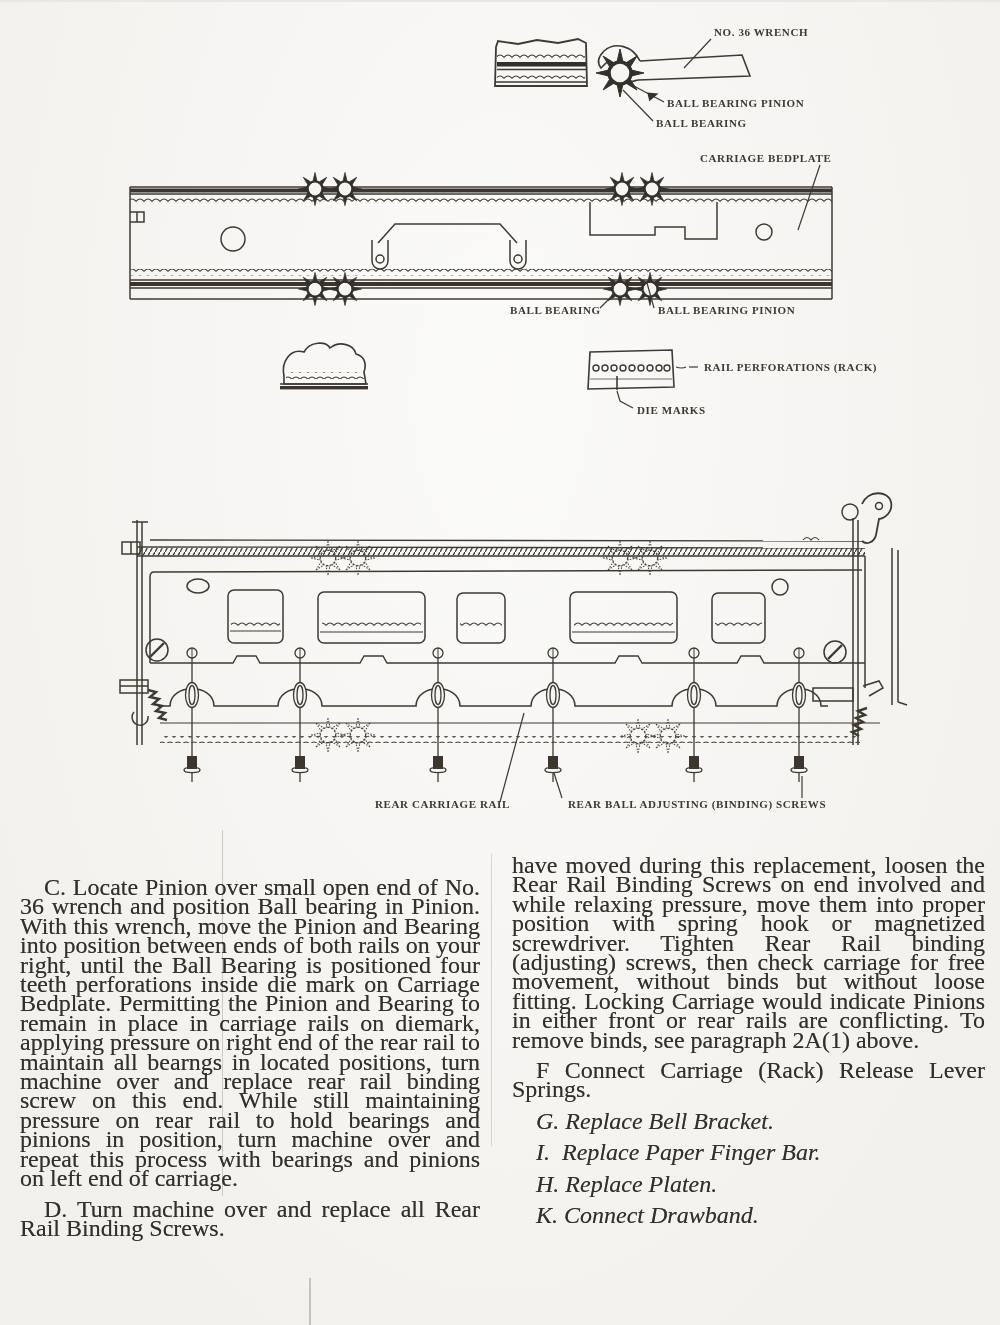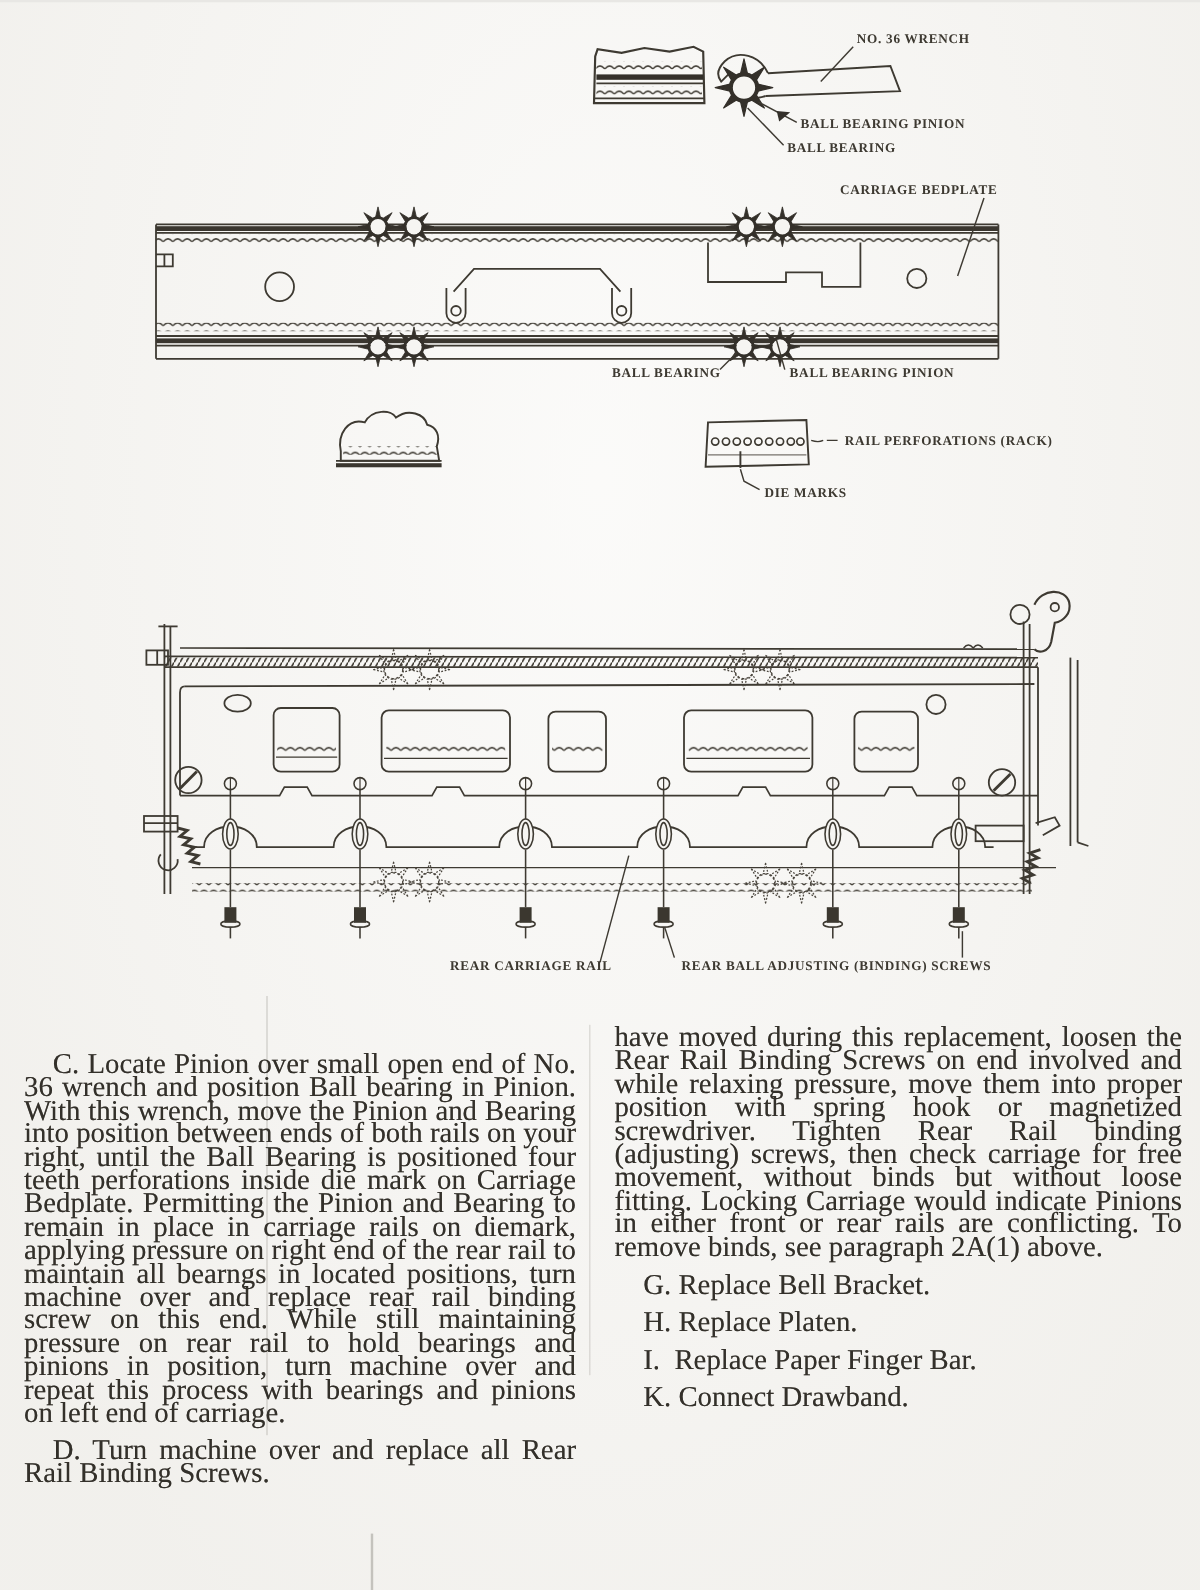--- a/index.html
+++ b/index.html
@@ -26,21 +26,21 @@
   .scan-b{left:491px;top:852px;width:1px;height:292px;background:rgba(166,163,156,.38);}
   .scan-c{left:309px;top:1276px;width:2px;height:49px;background:rgba(150,147,140,.5);}
   .col{
     position:absolute;color:#33302a;font-size:24px;line-height:19.4px;
     text-align:justify;text-shadow:0 0 .4px rgba(46,42,36,.55);
   }
   .col-left{left:20px;top:876px;width:460px;}
   .col-right{left:512px;top:854px;width:473px;}
   .para{margin:0 0 11px 0;}
   .indent{text-indent:24px;}
-  .item{margin:12px 0 0 0;padding-left:24px;text-align:left;white-space:pre-wrap;}
+  .item{margin:12px 0 0 0;padding-left:24px;text-align:left;white-space:pre-wrap;font-style:italic;}
 </style>
 </head>
 <body>
 
 <div class="page">
 
   <svg width="0" height="0" style="position:absolute" aria-hidden="true">
     <defs>
       <pattern id="wavep" patternUnits="userSpaceOnUse" width="8" height="7">
         <path d="M0,5.5 Q4,0.5 8,5.5" fill="none" stroke="#413d35" stroke-width="1.2"></path>
@@ -334,19 +334,20 @@
   <div class="scanline scan-b"></div>
   <div class="scanline scan-c"></div>
 
   <div class="col col-left">
     <p class="para indent">C. Locate Pinion over small open end of No. 36 wrench and position Ball bearing in Pinion. With this wrench, move the Pinion and Bearing into position between ends of both rails on your right, until the Ball Bearing is positioned four teeth perforations inside die mark on Carriage Bedplate. Permitting the Pinion and Bearing to remain in place in carriage rails on diemark, applying pressure on right end of the rear rail to maintain all bearngs in located positions, turn machine over and replace rear rail binding screw on this end. While still maintaining pressure on rear rail to hold bearings and pinions in position, turn machine over and repeat this process with bearings and pinions on left end of carriage.</p>
     <p class="para indent">D. Turn machine over and replace all Rear Rail Binding Screws.</p>
   </div>
 
   <div class="col col-right">
     <p class="para">have moved during this replacement, loosen the Rear Rail Binding Screws on end involved and while relaxing pressure, move them into proper position with spring hook or magnetized screwdriver. Tighten Rear Rail binding (adjusting) screws, then check carriage for free movement, without binds but without loose fitting. Locking Carriage would indicate Pinions in either front or rear rails are conflicting. To remove binds, see paragraph 2A(1) above.</p>
+    <p class="para indent">F Connect Carriage (Rack) Release Lever Springs.</p>
     <p class="item">G. Replace Bell Bracket.</p>
+    <p class="item">I.  Replace Paper Finger Bar.</p>
     <p class="item">H. Replace Platen.</p>
-    <p class="item">I.  Replace Paper Finger Bar.</p>
     <p class="item">K. Connect Drawband.</p>
   </div>
 
 </div>
 
 </body></html>

